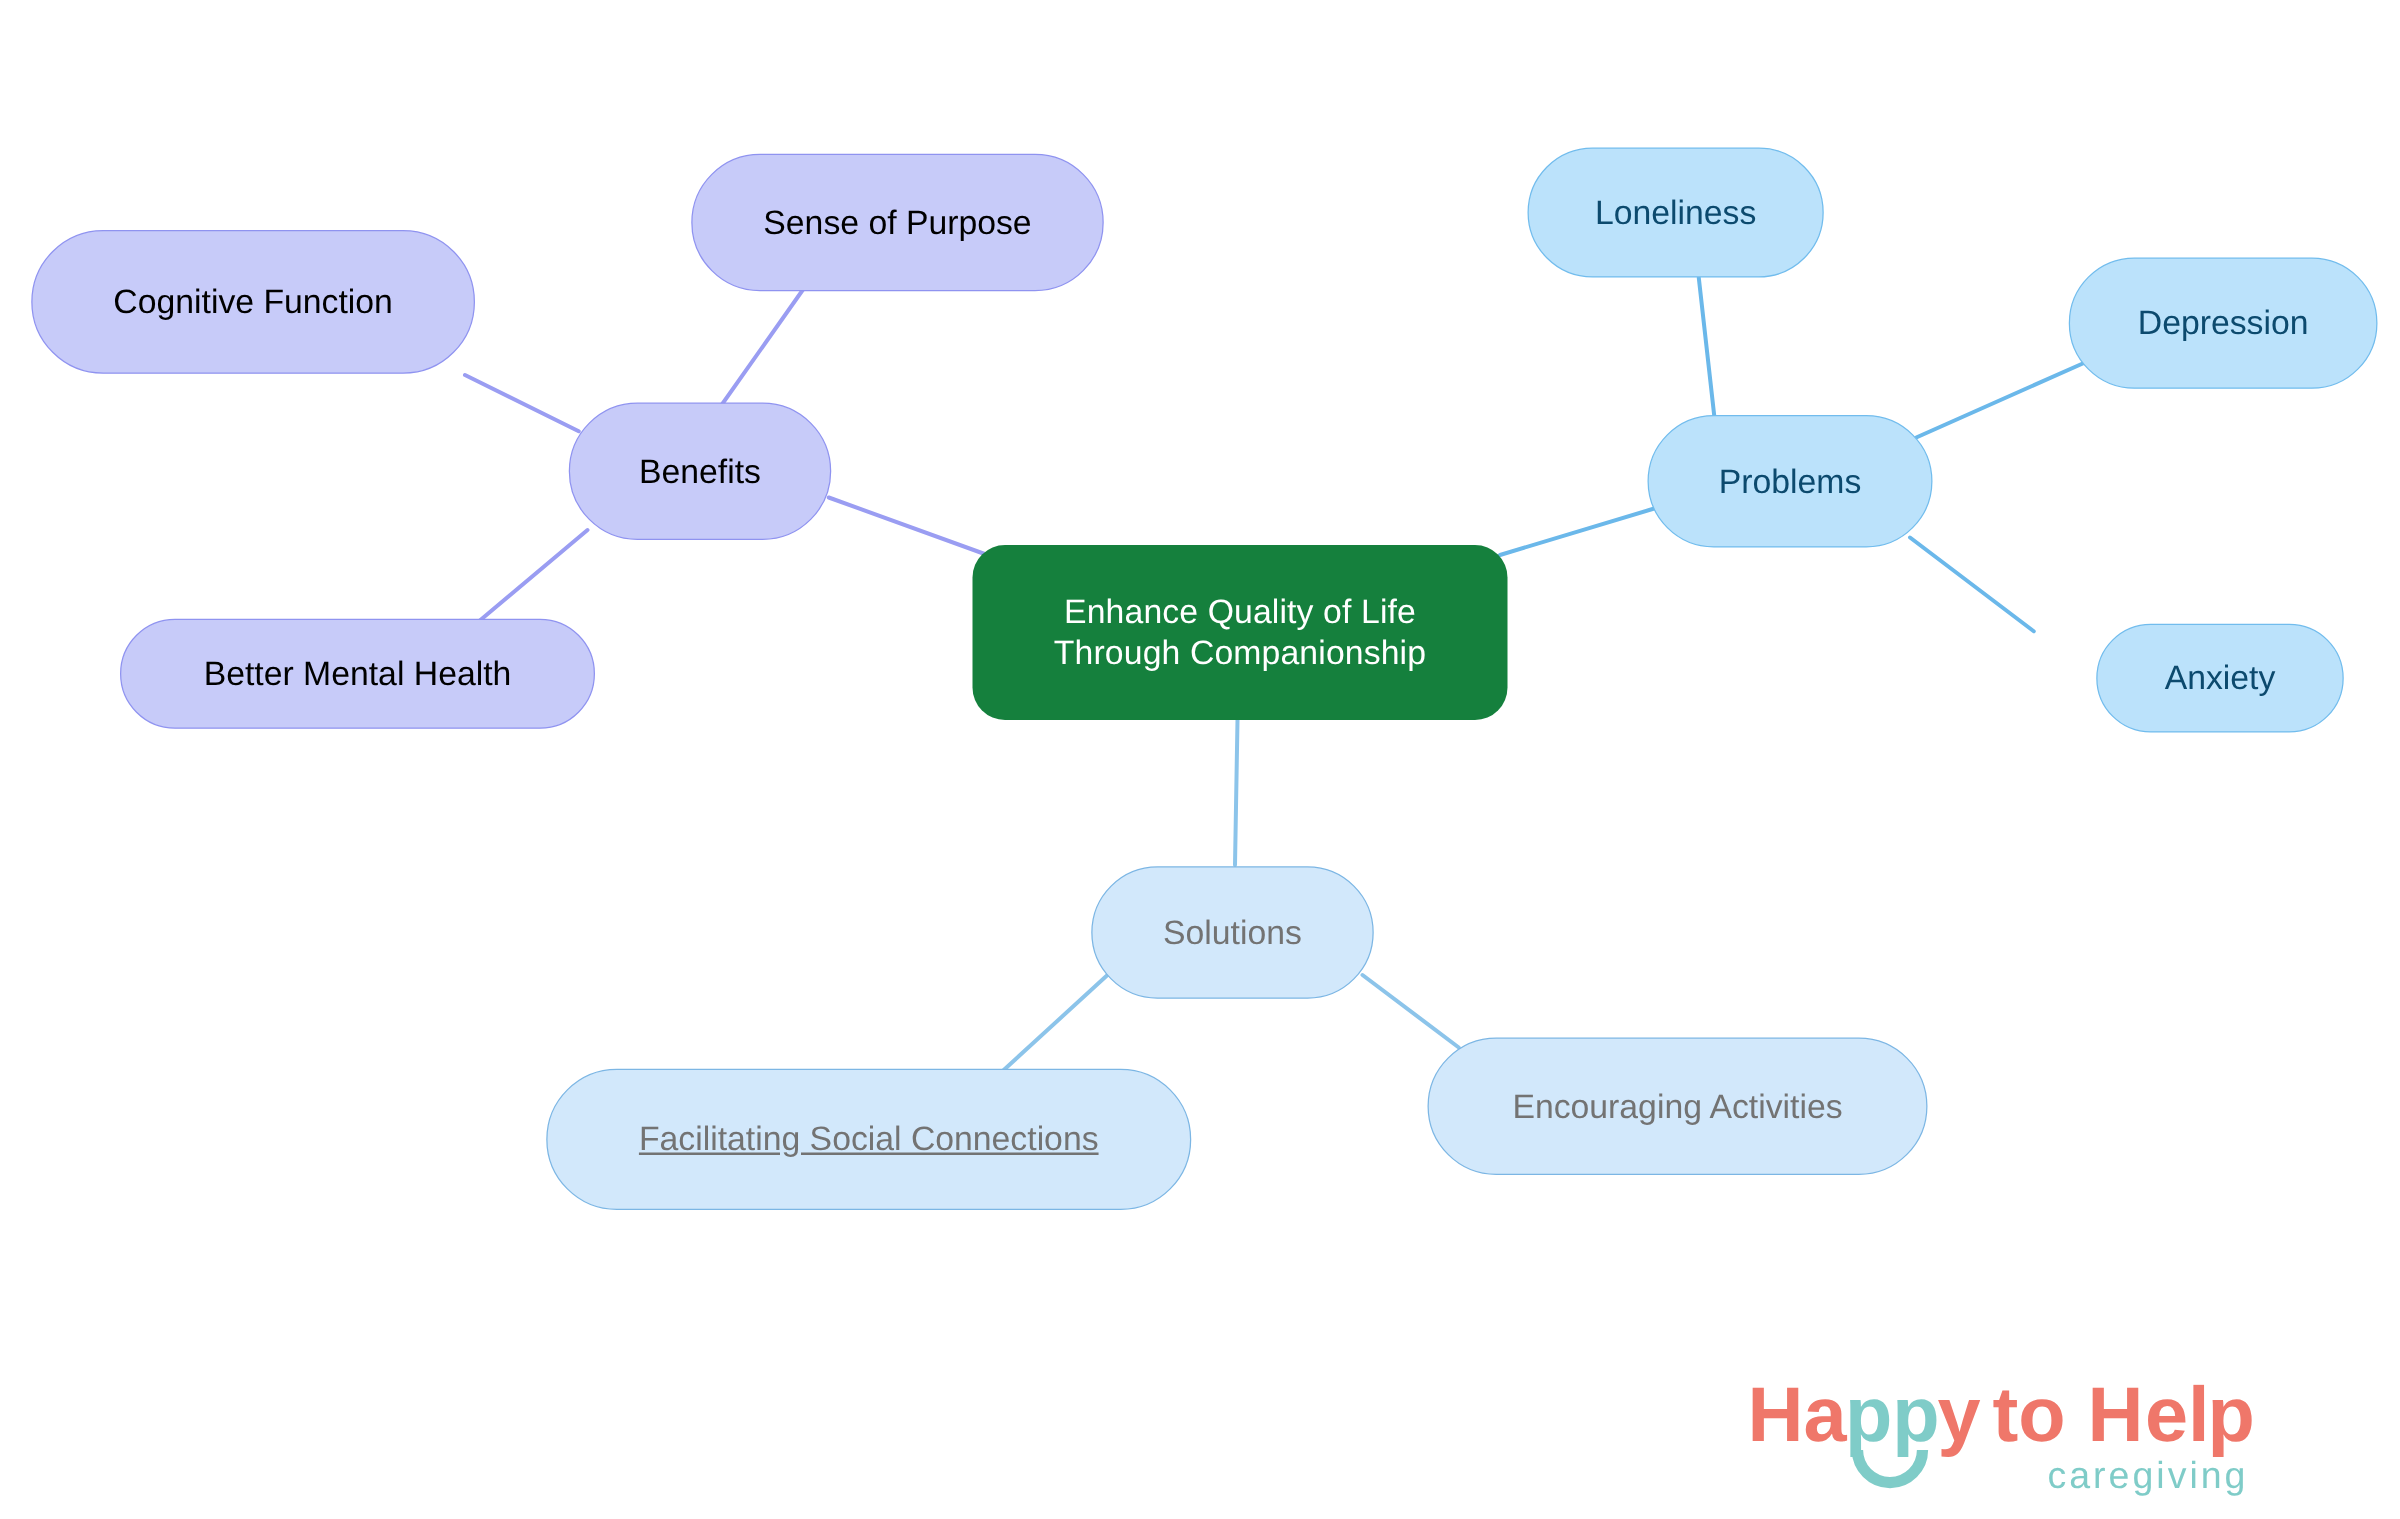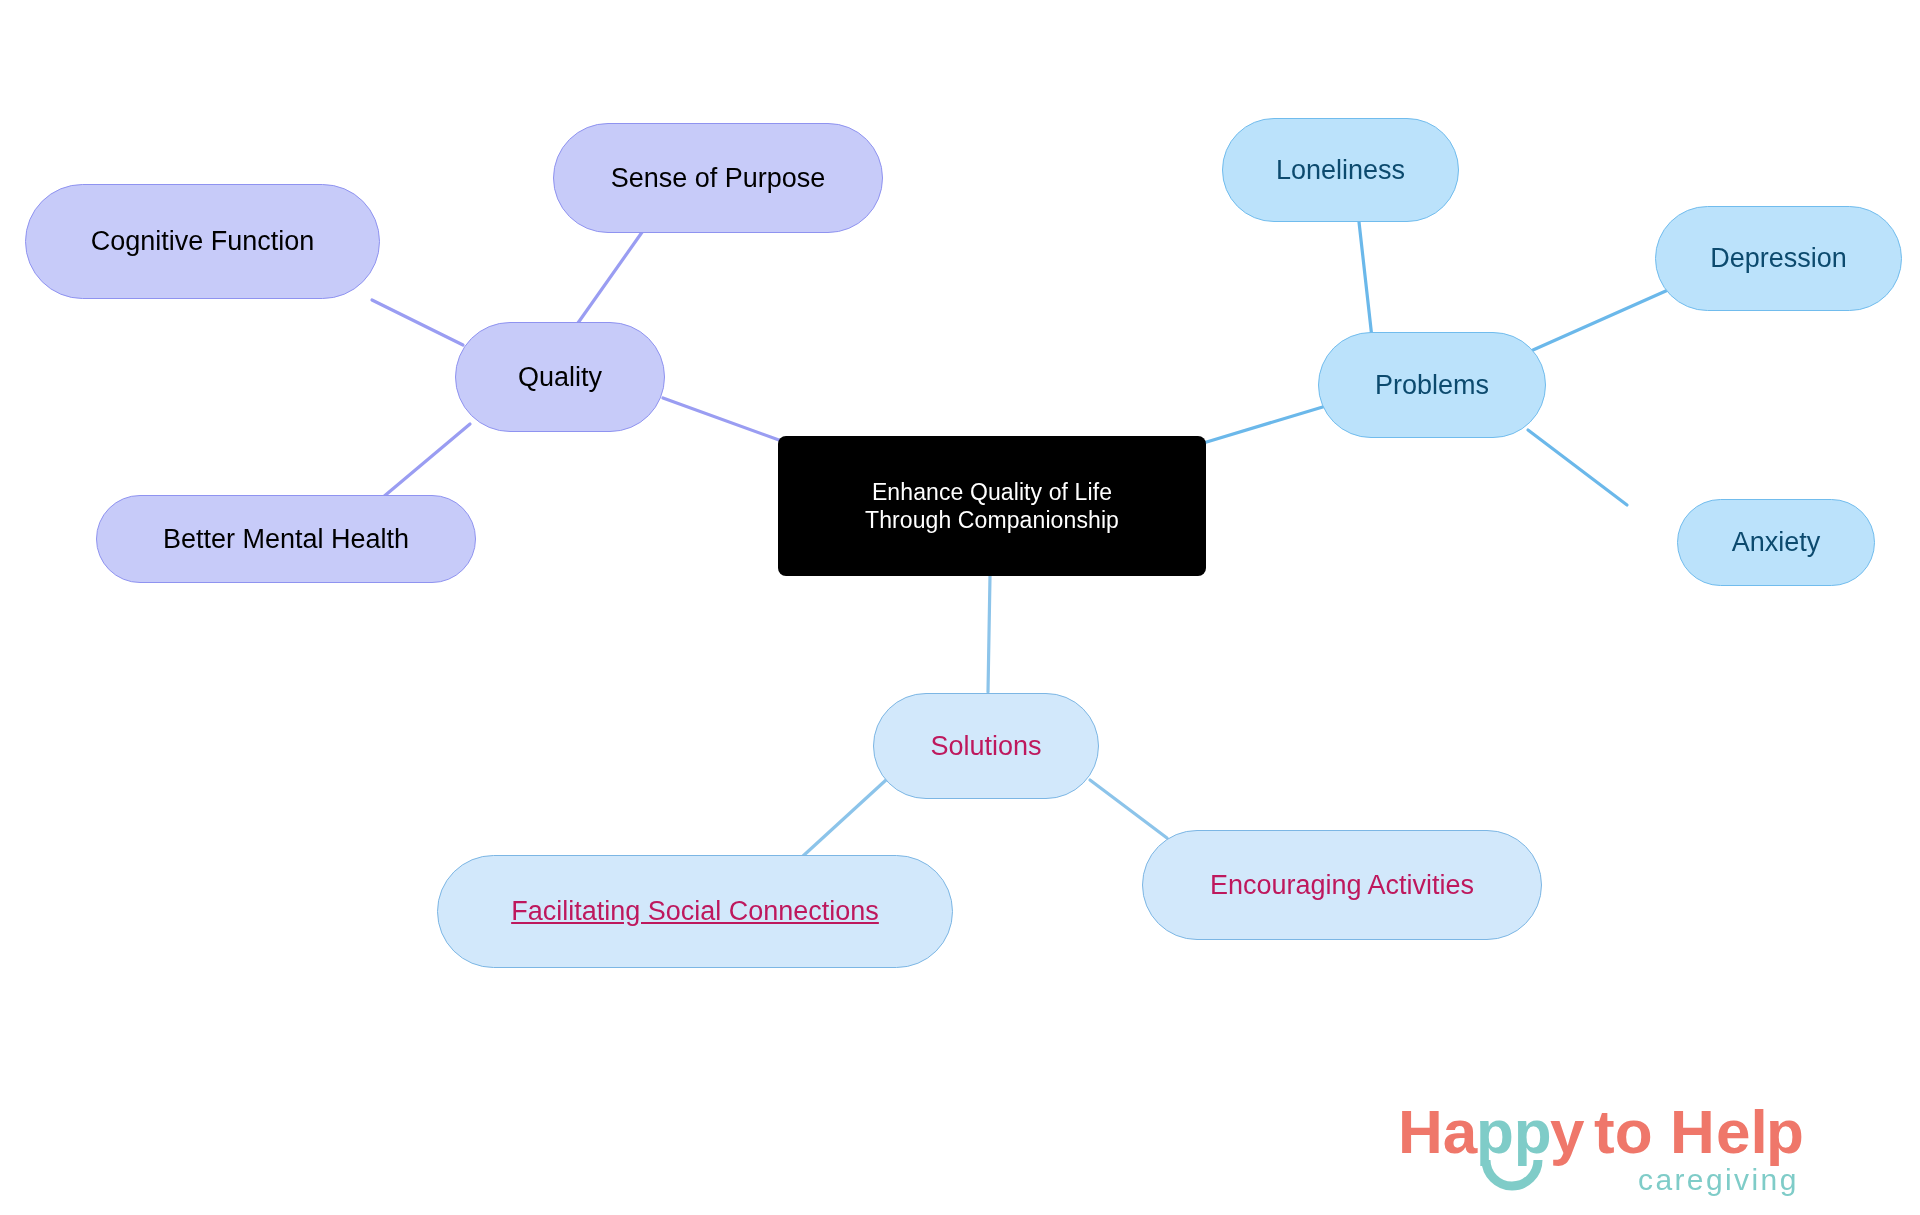--- a/index.html
+++ b/index.html
@@ -35,24 +35,24 @@
     box-sizing: border-box;
     display: flex;
     align-items: center;
     justify-content: center;
     text-align: center;
     line-height: 1.22;
     white-space: pre-line;
     user-select: none;
   }
   .node-root {
-    background: #000000;
+    background: #15803d;
     color: #ffffff;
-    border-radius: 8px;
-    font-size: 23px;
+    border-radius: 26px;
+    font-size: 27px;
     letter-spacing: .1px;
     padding: 0 18px;
   }
   .node-benefits-hub,
   .node-benefits-leaf {
     background: #c7cbf9;
     border: 1.6px solid #8f93f0;
     color: #000000;
     border-radius: 58px;
     font-size: 27px;
@@ -64,21 +64,21 @@
     border: 1.6px solid #71bced;
     color: #0c4a6e;
     border-radius: 58px;
     font-size: 27px;
     padding: 0 22px;
   }
   .node-solutions-hub,
   .node-solutions-leaf {
     background: #d2e8fb;
     border: 1.6px solid #7cb6e4;
-    color: #be185d;
+    color: #737373;
     border-radius: 58px;
     font-size: 27px;
     padding: 0 22px;
   }
   #logo {
     position: absolute;
     left: 1398px;
     top: 1098px;
     width: 480px;
     height: 100px;
@@ -99,21 +99,21 @@
       <line x1="1533" y1="350" x2="1668" y2="290" stroke="#6bb8ea" stroke-width="3.2" stroke-linecap="round"></line>
       <line x1="1528" y1="430" x2="1627" y2="505" stroke="#6bb8ea" stroke-width="3.2" stroke-linecap="round"></line>
       <line x1="990" y1="576" x2="988" y2="692" stroke="#8cc4ea" stroke-width="3.2" stroke-linecap="round"></line>
       <line x1="886" y1="780" x2="803" y2="856" stroke="#8cc4ea" stroke-width="3.2" stroke-linecap="round"></line>
       <line x1="1090" y1="780" x2="1167" y2="838" stroke="#8cc4ea" stroke-width="3.2" stroke-linecap="round"></line>
     </svg>
 
   <div class="node node-root" style="left: 778px; top: 436px; width: 428px; height: 140px;">Enhance Quality of Life
 Through Companionship</div>
 
-  <div class="node node-benefits-hub" style="left: 455px; top: 322px; width: 210px; height: 110px;">Quality</div>
+  <div class="node node-benefits-hub" style="left: 455px; top: 322px; width: 210px; height: 110px;">Benefits</div>
   <div class="node node-benefits-leaf" style="left: 25px; top: 184px; width: 355px; height: 115px;">Cognitive Function</div>
   <div class="node node-benefits-leaf" style="left: 553px; top: 123px; width: 330px; height: 110px;">Sense of Purpose</div>
   <div class="node node-benefits-leaf" style="left: 96px; top: 495px; width: 380px; height: 88px;">Better Mental Health</div>
 
   <div class="node node-problems-hub" style="left: 1318px; top: 332px; width: 228px; height: 106px;">Problems</div>
   <div class="node node-problems-leaf" style="left: 1222px; top: 118px; width: 237px; height: 104px;">Loneliness</div>
   <div class="node node-problems-leaf" style="left: 1655px; top: 206px; width: 247px; height: 105px;">Depression</div>
   <div class="node node-problems-leaf" style="left: 1677px; top: 499px; width: 198px; height: 87px;">Anxiety</div>
 
   <div class="node node-solutions-hub" style="left: 873px; top: 693px; width: 226px; height: 106px;">Solutions</div>

